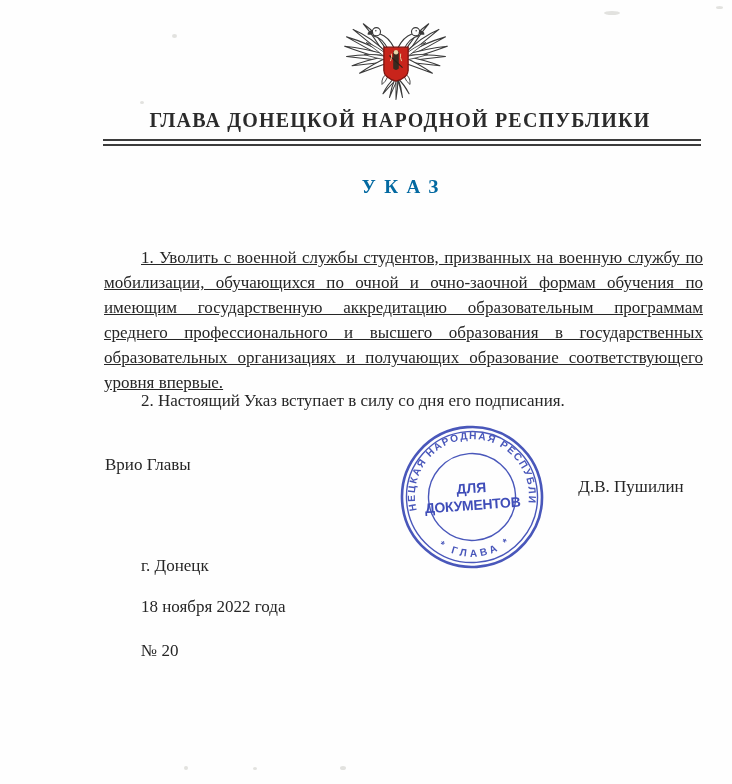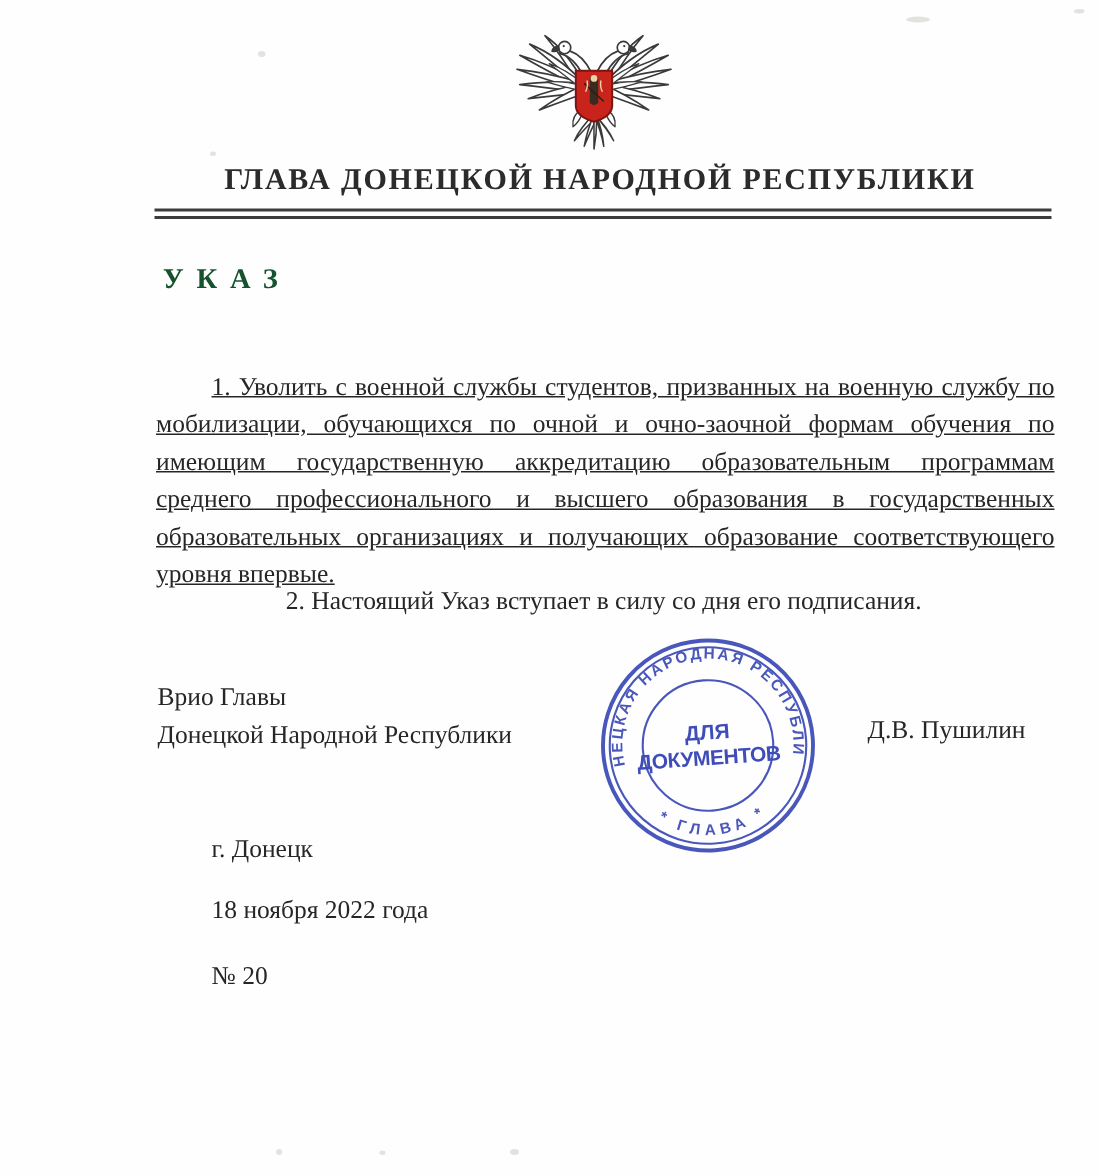--- a/index.html
+++ b/index.html
@@ -24,37 +24,37 @@
     letter-spacing: 1.2px;
     color: #2b2b2b;
   }
   .double-rule {
     left: 103px; top: 139px; width: 598px; height: 3px;
     border-top: 2px solid #3c3c3c;
     border-bottom: 2px solid #3c3c3c;
   }
   .doc-type {
     left: 100px; top: 176px; width: 600px;
-    text-align: left;
+    text-align: center;
     font-size: 19px; font-weight: bold;
     letter-spacing: 0.45em;
     text-indent: 0.45em; 
-    color: #14532d;
+    color: #0369a1;
   }
 
   
   .par {
     left: 104px; width: 599px;
     font-size: 17px; line-height: 25px;
     text-align: justify;
     text-indent: 37px;
     margin: 0;
   }
   .par-1 { top: 245px; text-decoration: underline; }
-  .par-2 { top: 388px; width: 560px; text-align: center; }
+  .par-2 { top: 388px; width: 560px; text-align: left; }
 
   
   .sig-left {
     left: 105px; top: 452px; width: 262px;
     font-size: 17px; line-height: 25px;
     text-align: left;
   }
   .sig-name {
     left: 555px; top: 477px; width: 152px;
     font-size: 17px;
@@ -146,21 +146,20 @@
   <div class="abs authority-title">ГЛАВА ДОНЕЦКОЙ НАРОДНОЙ РЕСПУБЛИКИ</div>
   <div class="abs double-rule"></div>
 
   <div class="abs doc-type">УКАЗ</div>
 
   <p class="abs par par-1">1. Уволить с военной службы студентов, призванных на военную службу по мобилизации, обучающихся по очной и очно-заочной формам обучения по имеющим государственную аккредитацию образовательным программам среднего профессионального и высшего образования в государственных образовательных организациях и получающих образование соответствующего уровня впервые.</p>
   <p class="abs par par-2">2. Настоящий Указ вступает в силу со дня его подписания.</p>
 
   <div class="abs sig-left">
     <div>Врио Главы</div>
-    <div>Донецкой Народной Республики</div>
   </div>
   <div class="abs sig-name">Д.В. Пушилин</div>
 
   <svg class="abs stamp" viewBox="-86 -86 172 172">
     <g transform="rotate(-4)">
       <circle r="70" fill="none" stroke="#3a49b5" stroke-width="2.6"></circle>
       <circle r="65.5" fill="none" stroke="#3a49b5" stroke-width="1.4"></circle>
       <circle r="43.5" fill="none" stroke="#3a49b5" stroke-width="1.4"></circle>
       <defs>
         <path id="arcTop" d="M -55,14 A 57,57 0 1 1 55,14" fill="none"></path>

